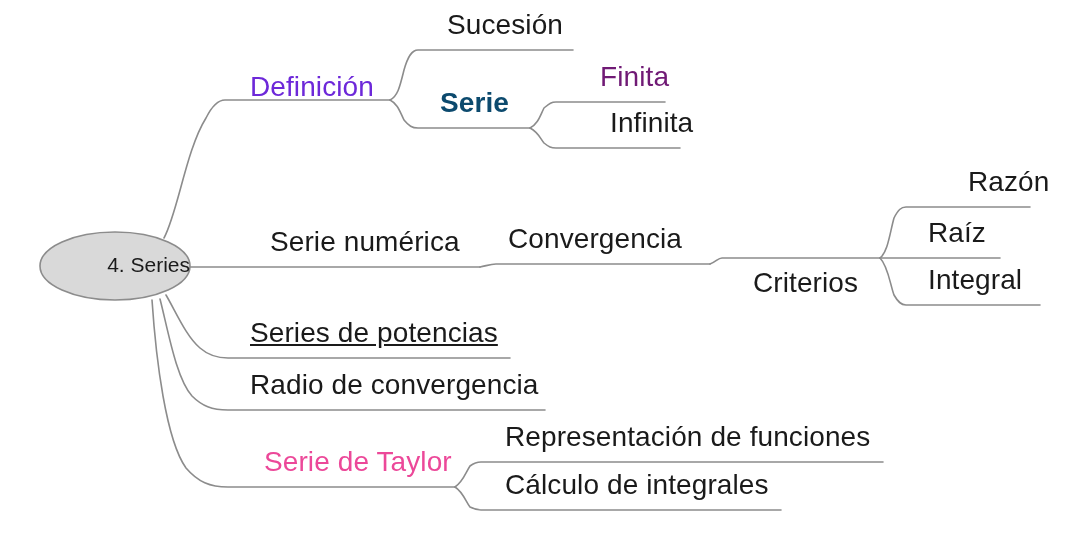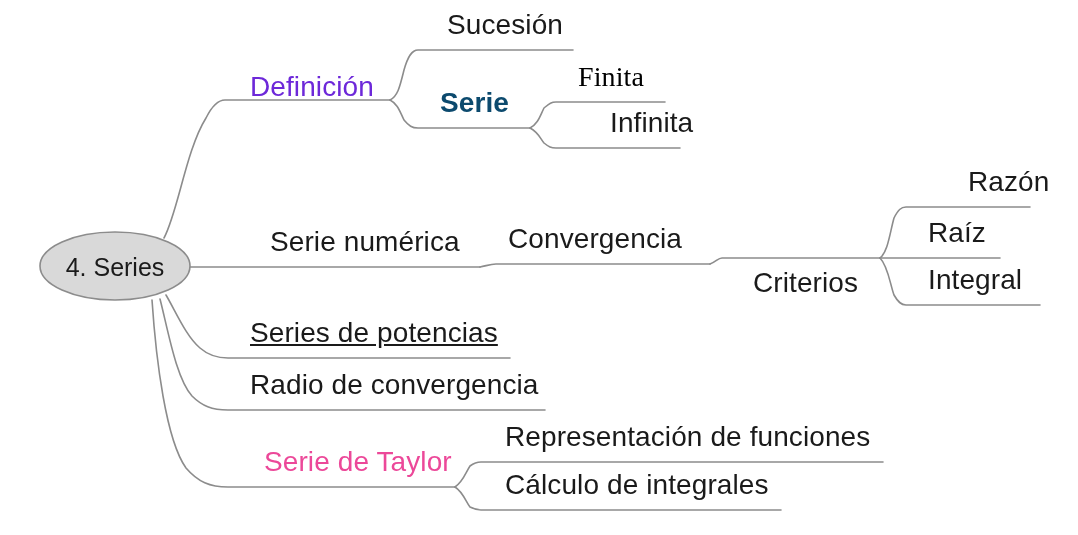--- a/index.html
+++ b/index.html
@@ -39,24 +39,24 @@
     font-family: "Liberation Sans", sans-serif;
     font-size: 28px;
     line-height: 21px;
     color: #1a1a1a;
     white-space: nowrap;
     letter-spacing: 0.1px;
   }
   .root-label {
     position: absolute;
     font-family: "Liberation Sans", sans-serif;
-    font-size: 25px;
+    font-size: 21px;
     color: #1a1a1a;
     white-space: nowrap;
-    text-align: center;
+    text-align: right;
   }
 </style>
 </head>
 <body>
 
 <div id="mindmap-root">
 
   <svg id="mindmap-svg" viewBox="0 0 1078 535" xmlns="http://www.w3.org/2000/svg">
     <g id="connector-group">
         <path d="M 164,238 C 178,212 186,150 206,118 C 212,106 218,100 225,100 L 390,100" class="branch-line" stroke="#8c8c8c"></path>
@@ -78,21 +78,21 @@
       </g>
     <ellipse id="root-ellipse" class="root-ellipse" cx="115" cy="266" rx="75" ry="34" fill="#d9d9d9" stroke="#8c8c8c"></ellipse>
   </svg>
 
   <div id="root-label-el" class="root-label" style="left: 40px; top: 253px; width: 150px; color: rgb(26, 26, 26);">4. Series</div>
 
   <div id="labels-layer">
       <div class="node-label" style="left: 250px; top: 76px; color: #6d28d9;">Definición</div>
       <div class="node-label" style="left: 447px; top: 14px; color: rgb(26, 26, 26);">Sucesión</div>
       <div class="node-label" style="left: 440px; top: 92px; color: #0c4a6e; font-weight: bold;">Serie</div>
-      <div class="node-label" style="left: 578px; top: 66px; color: #000000; font-family: Liberation Serif, serif;">Finita</div>
+      <div class="node-label" style="left: 600px; top: 66px; color: #701a75;">Finita</div>
       <div class="node-label" style="left: 610px; top: 112px; color: rgb(26, 26, 26);">Infinita</div>
       <div class="node-label" style="left: 250px; top: 231px; color: rgb(26, 26, 26); margin-left: 20px;">Serie numérica</div>
       <div class="node-label" style="left: 508px; top: 228px; color: rgb(26, 26, 26);">Convergencia</div>
       <div class="node-label" style="left: 753px; top: 224px; color: rgb(26, 26, 26); margin-top: 48px;">Criterios</div>
       <div class="node-label" style="left: 928px; top: 171px; color: rgb(26, 26, 26); margin-left: 40px;">Razón</div>
       <div class="node-label" style="left: 928px; top: 222px; color: rgb(26, 26, 26);">Raíz</div>
       <div class="node-label" style="left: 928px; top: 269px; color: rgb(26, 26, 26);">Integral</div>
       <div class="node-label" style="left: 250px; top: 322px; color: rgb(26, 26, 26); text-decoration: underline;">Series de potencias</div>
       <div class="node-label" style="left: 250px; top: 374px; color: rgb(26, 26, 26);">Radio de convergencia</div>
       <div class="node-label" style="left: 264px; top: 451px; color: #ec4899;">Serie de Taylor</div>

